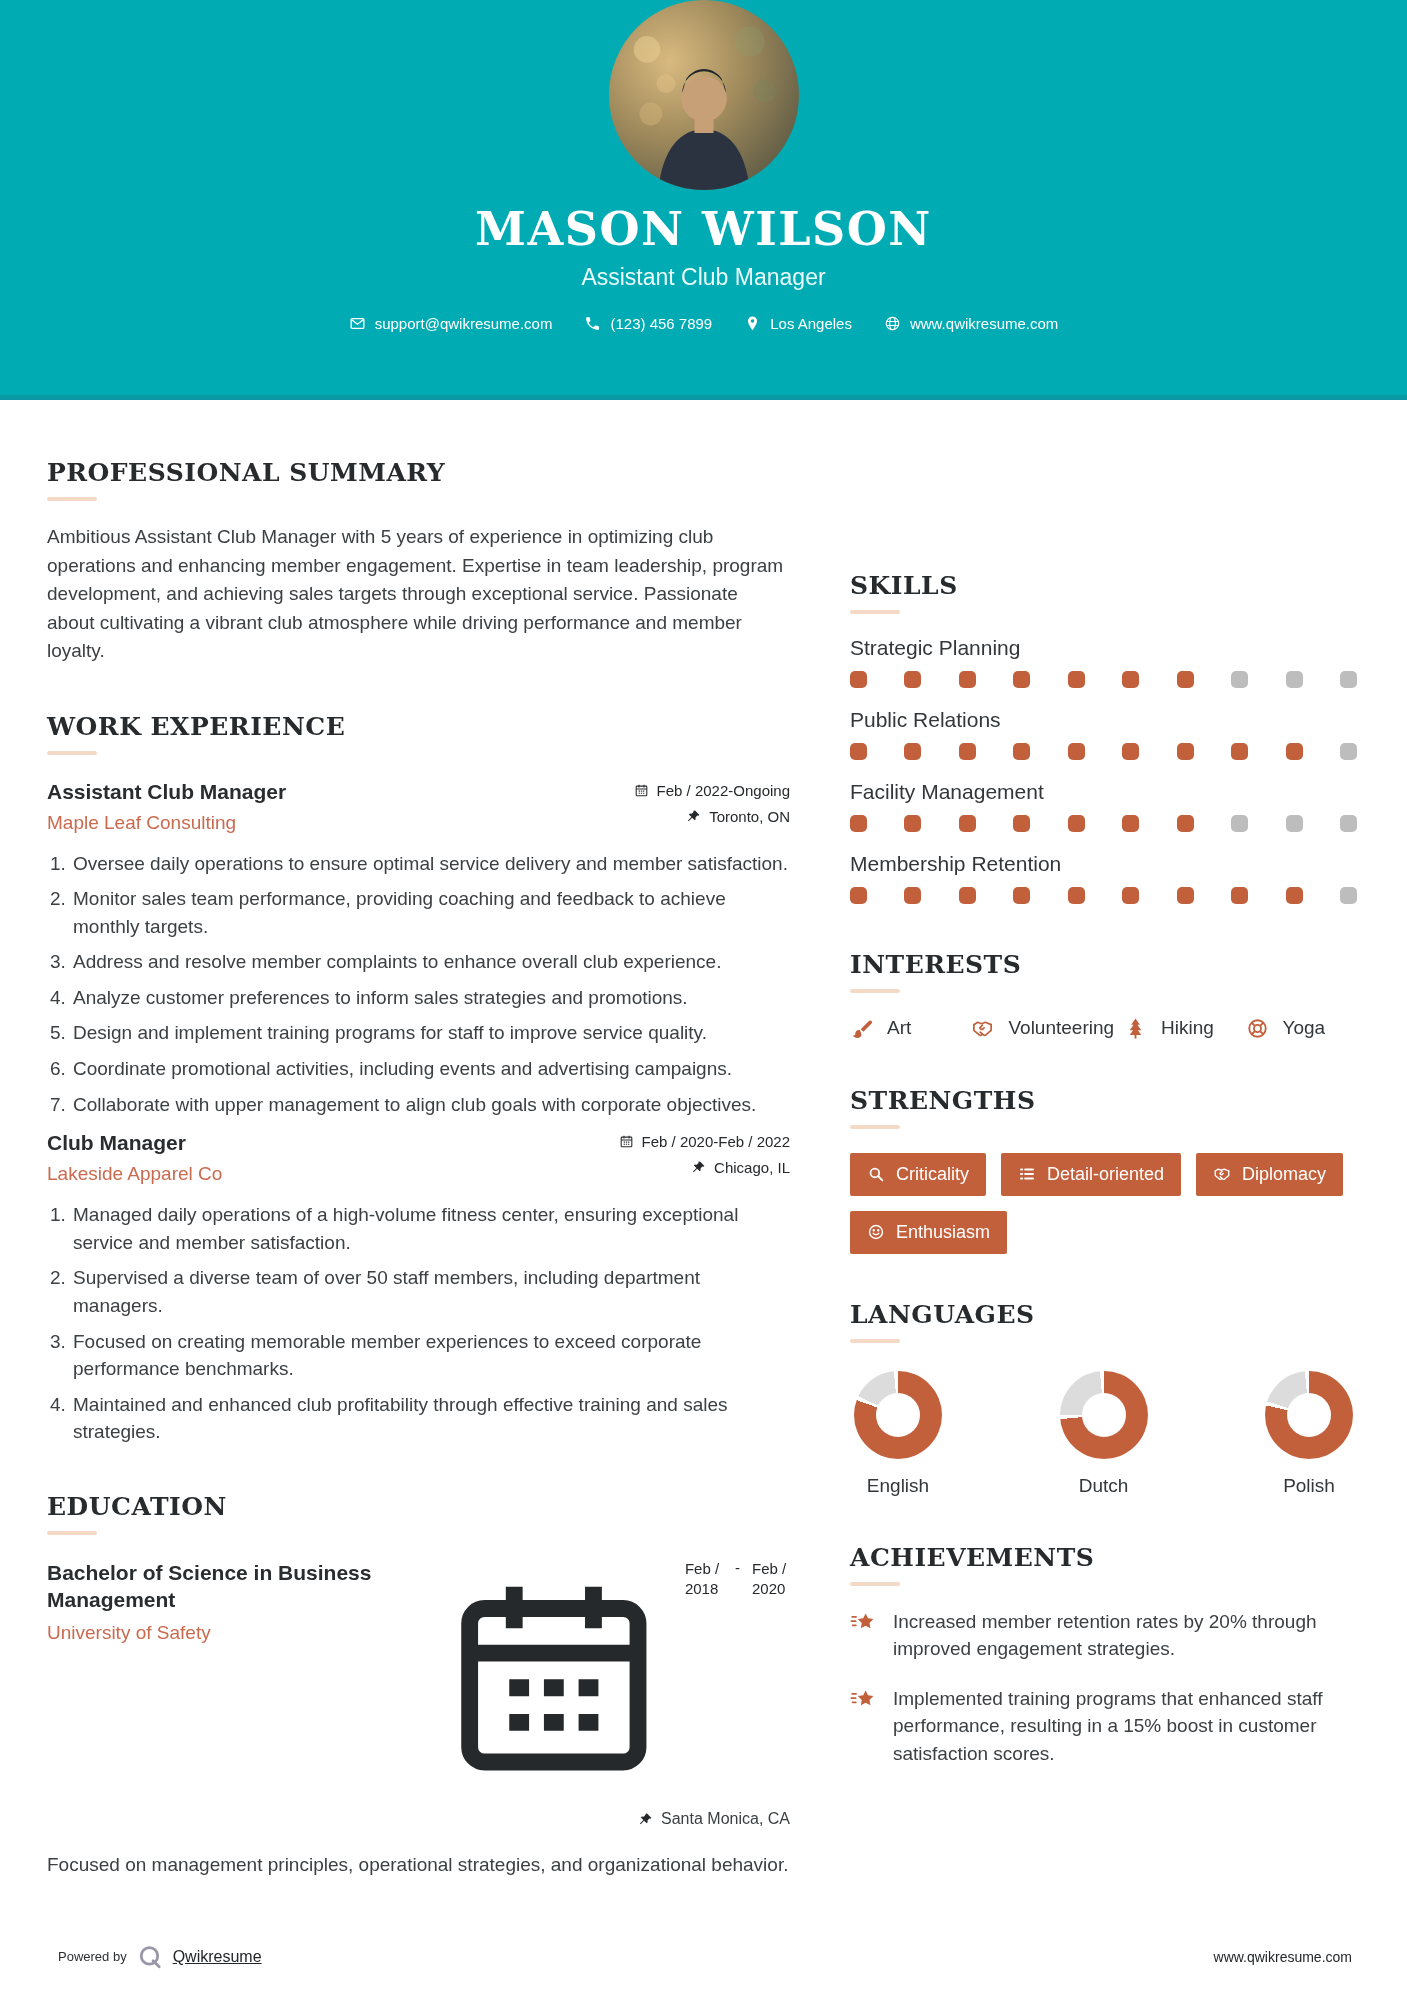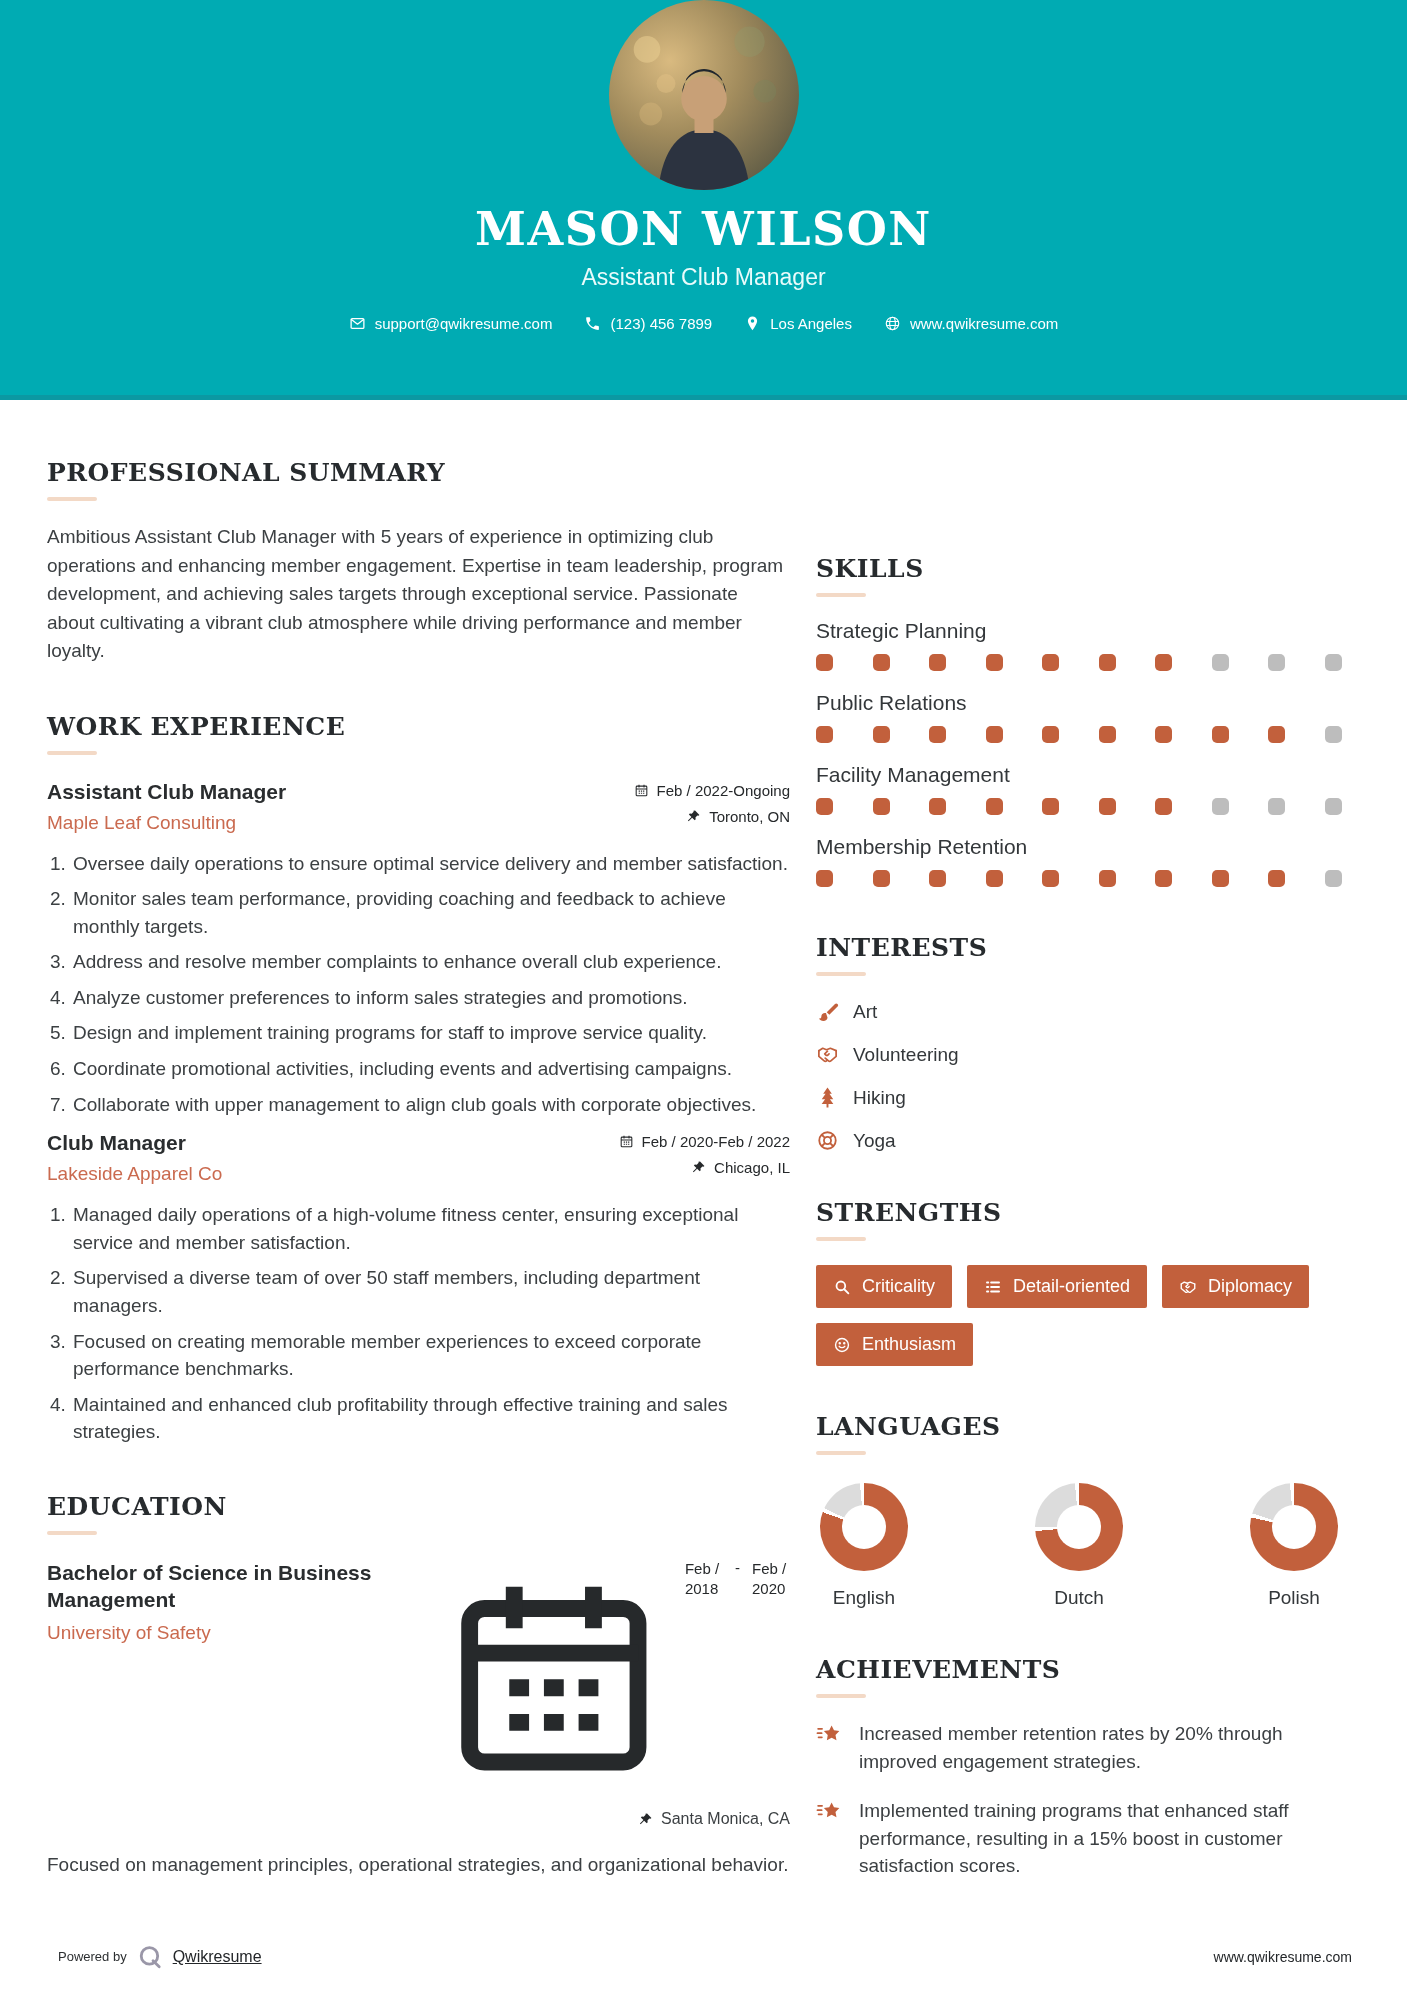--- a/index.html
+++ b/index.html
@@ -15,21 +15,21 @@
   .hero{height:400px;background:var(--teal);border-bottom:5px solid var(--teal-dark);text-align:center;flex:0 0 auto;}
   .avatar{width:190px;height:190px;border-radius:50%;overflow:hidden;margin:0 auto;display:block;}
   .avatar svg{width:100%;height:100%;display:block;}
   .hero-name{font-family:"DejaVu Serif","Liberation Serif",serif;font-size:46px;font-weight:700;color:#ffffff;letter-spacing:1.5px;margin-top:12px;}
   .hero-title{font-size:23px;color:#e9fbfb;margin-top:8px;font-weight:400;}
   .contacts{display:flex;justify-content:center;align-items:center;gap:32px;margin-top:24px;color:#fff;font-size:15px;}
   .contact{display:flex;align-items:center;gap:9px;color:#fff;text-decoration:none;}
   .contact .icon{width:17px;height:17px;display:inline-flex;}
 
   
-  .columns{display:flex;gap:26px;padding:58px 65px 0 47px;flex:1 1 auto;align-items:flex-end;}
+  .columns{display:flex;gap:60px;padding:58px 50px 0 47px;flex:1 1 auto;align-items:center;}
   .col-left{flex:0 0 743px;}
   .col-right{flex:1 1 auto;min-width:0;}
 
   section{margin-bottom:46px;}
   h2{font-family:"DejaVu Serif","Liberation Serif",serif;font-size:25px;font-weight:700;color:var(--ink);letter-spacing:.5px;}
   .rule{display:block;width:50px;height:4px;background:var(--underline);border-radius:2px;margin-top:10px;}
   .sec-body{margin-top:22px;}
   .para{font-size:19px;line-height:1.5;color:var(--body);}
 
   
@@ -56,21 +56,21 @@
 
   
   .skill{margin-top:20px;}
   .skill:first-child{margin-top:22px;}
   .skill-label{font-size:21px;color:#33373a;}
   .dots{display:flex;justify-content:space-between;margin-top:11px;}
   .dot{width:17px;height:17px;border-radius:5px;background:var(--dot-gray);}
   .dot.filled{background:var(--accent);}
 
   
-  .interests-grid{display:grid;grid-template-columns:1fr;row-gap:20px;column-gap:10px;margin-top:24px;}
+  .interests-grid{display:grid;grid-template-columns:1fr 1fr 1fr 1fr;row-gap:20px;column-gap:10px;margin-top:24px;}
   .interest{display:flex;align-items:center;gap:14px;font-size:19px;color:#33373a;}
   .interest .icon{width:23px;height:23px;display:inline-flex;color:var(--accent);}
 
   
   .strengths-wrap{display:flex;flex-wrap:wrap;gap:15px;margin-top:24px;}
   .strength{display:inline-flex;align-items:center;gap:11px;background:var(--accent);color:#fff;font-size:18px;padding:11px 17px;border-radius:2px;}
   .strength .icon{width:18px;height:18px;display:inline-flex;color:#fff;}
 
   
   .langs{display:flex;justify-content:space-between;margin-top:28px;padding:0 4px;}

